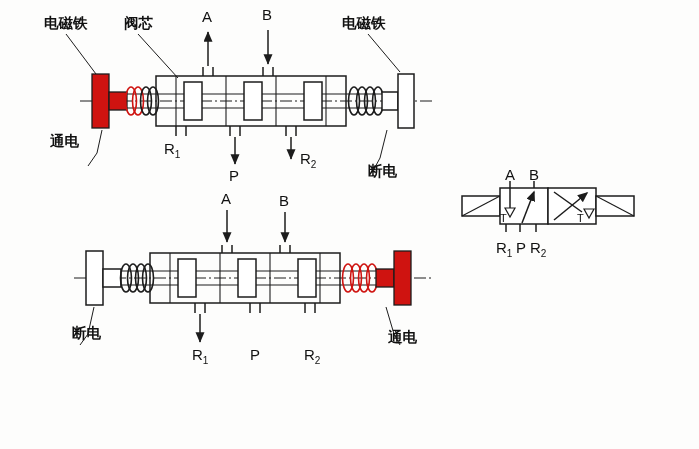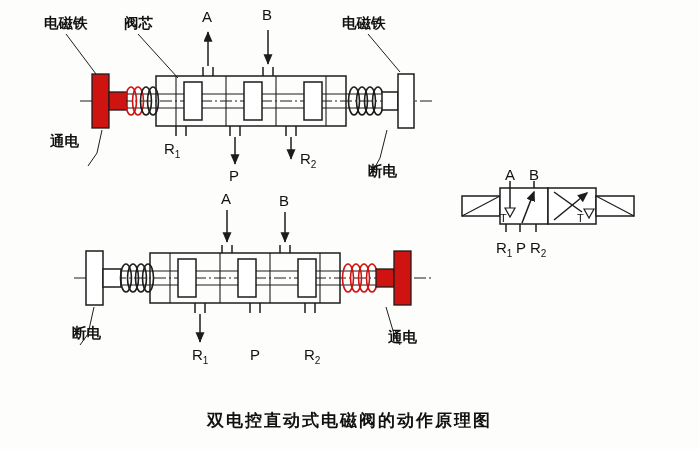--- a/index.html
+++ b/index.html
@@ -251,15 +251,14 @@
 
     <text class="t" x="47" y="10">A</text>
     <text class="t" x="71" y="10">B</text>
     <text class="sm" x="42" y="52">T</text>
     <text class="sm" x="119" y="52">T</text>
     <text class="t" x="38" y="83"><tspan>R</tspan><tspan class="sub" dy="4">1</tspan></text>
     <text class="t" x="58" y="83">P</text>
     <text class="t" x="72" y="83"><tspan>R</tspan><tspan class="sub" dy="4">2</tspan></text>
   </svg>
 
-  <div class="caption">双电控直动式电磁阀的动作原理图</div>
 
 </div>
 
 </body></html>

